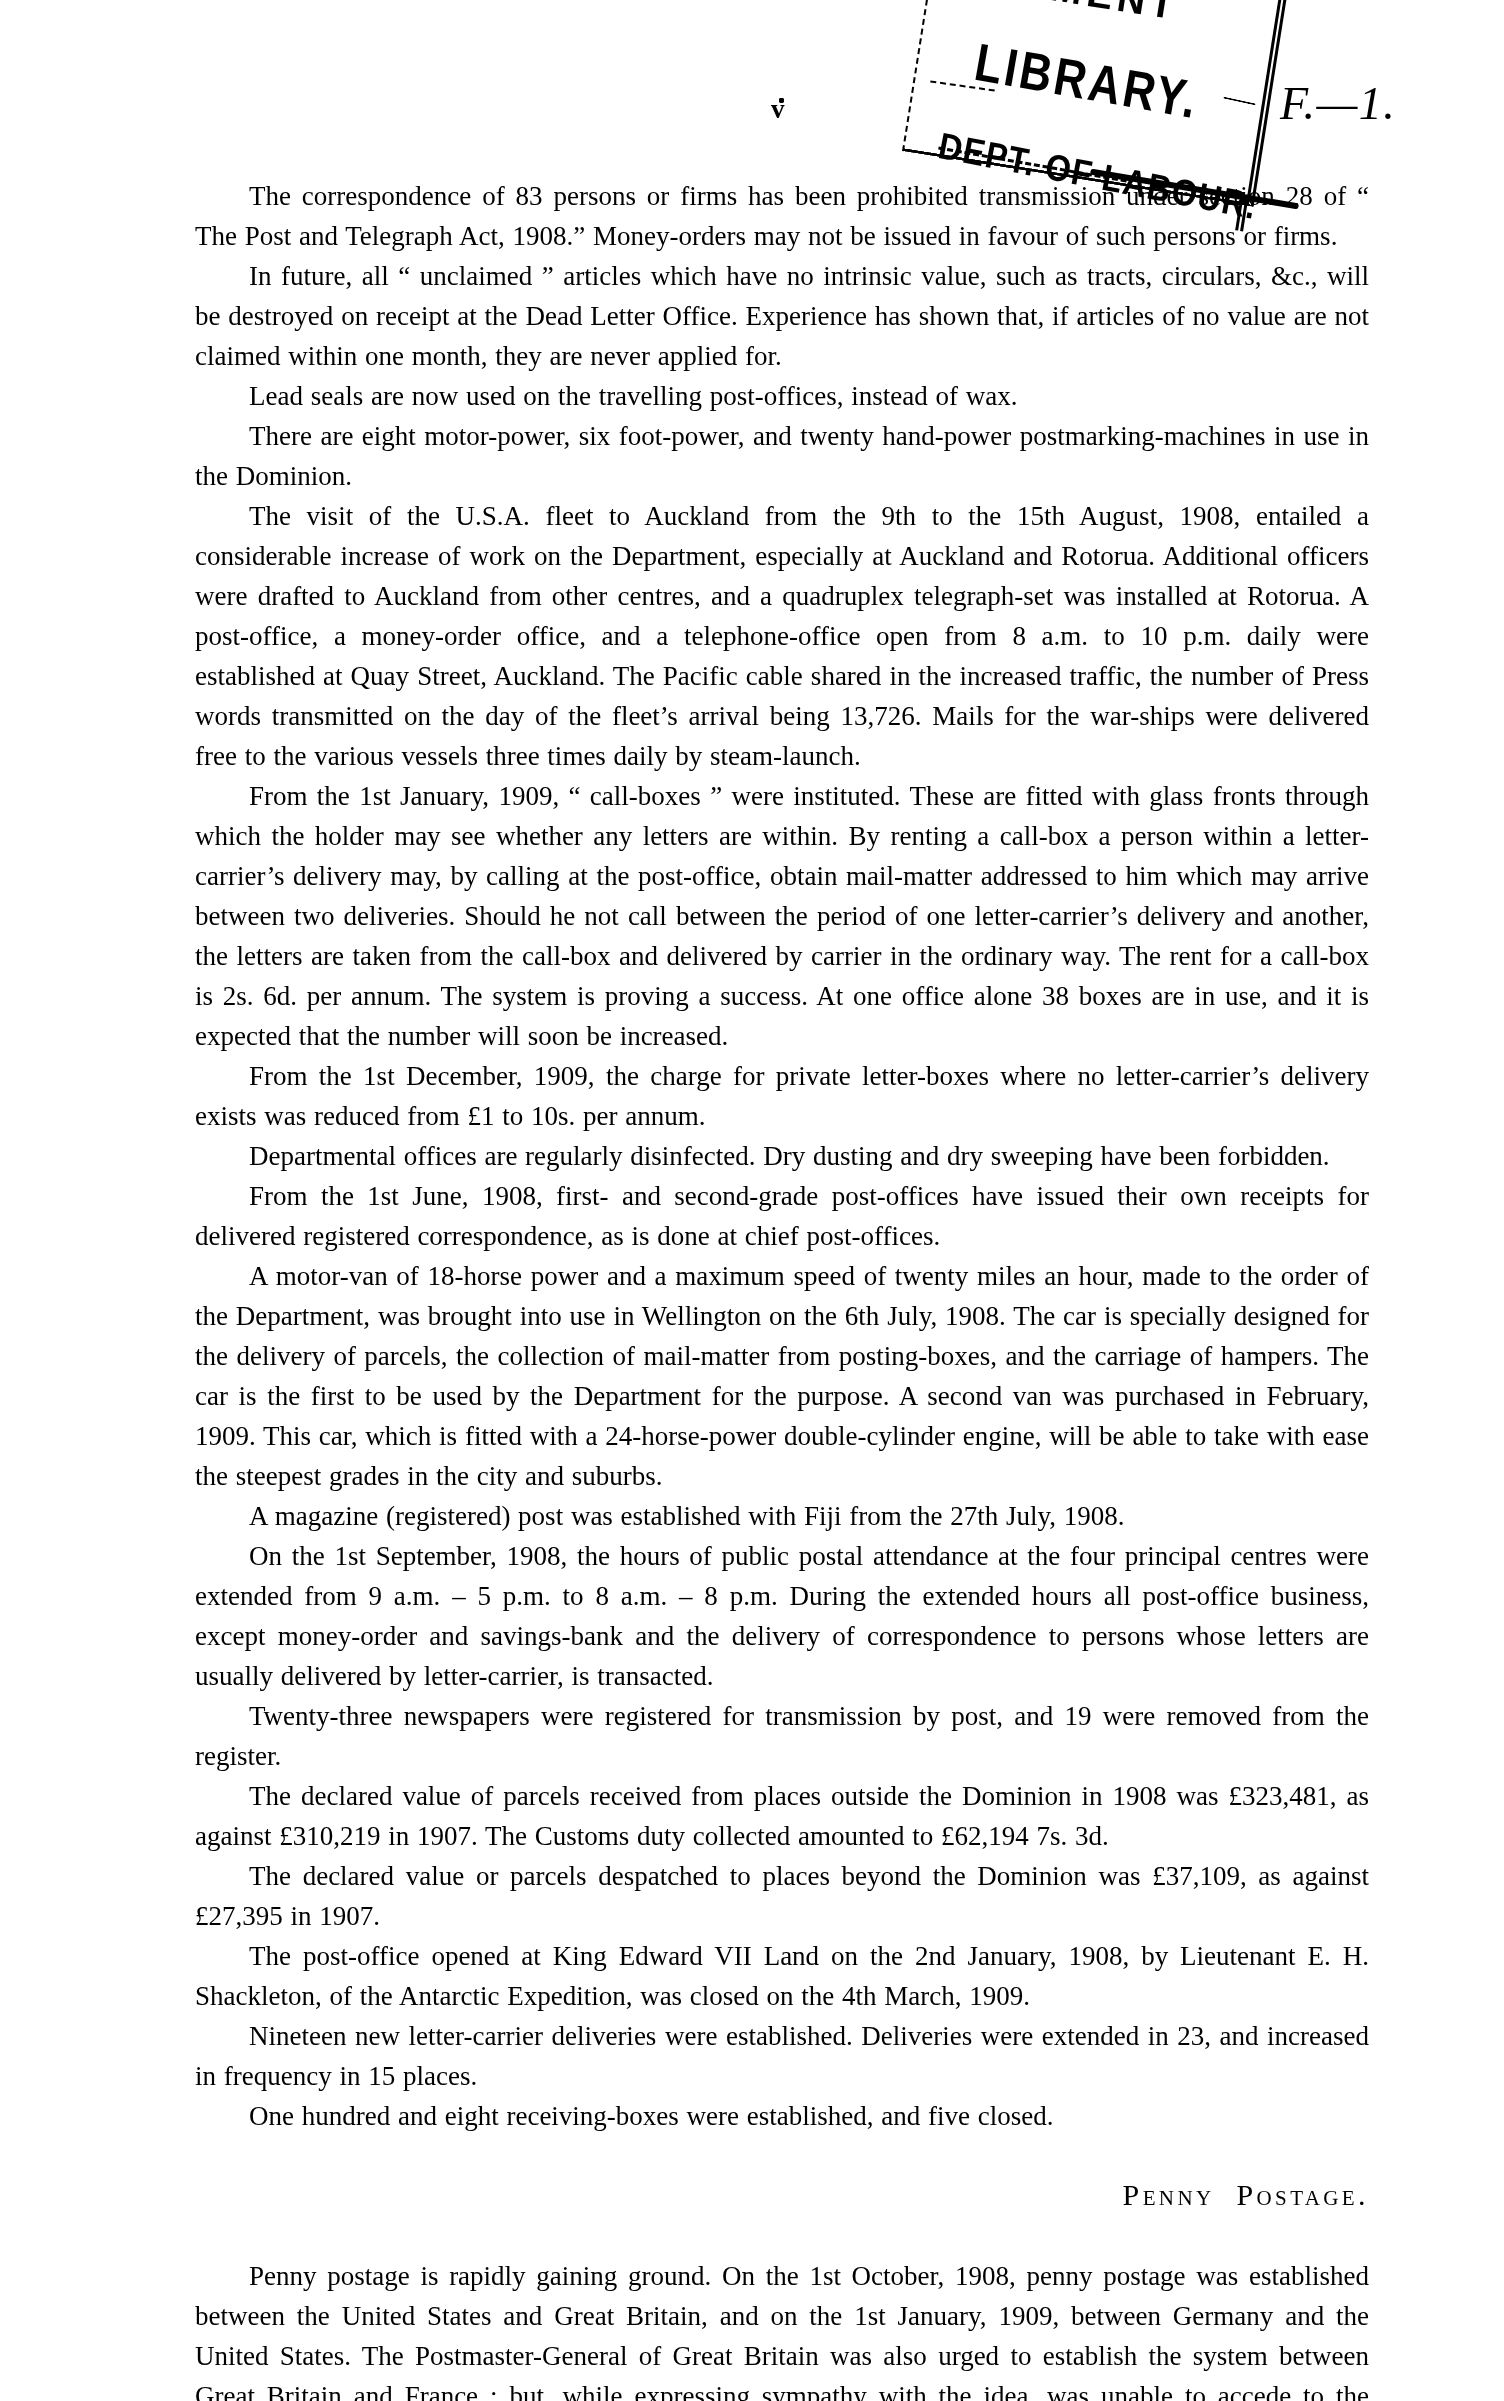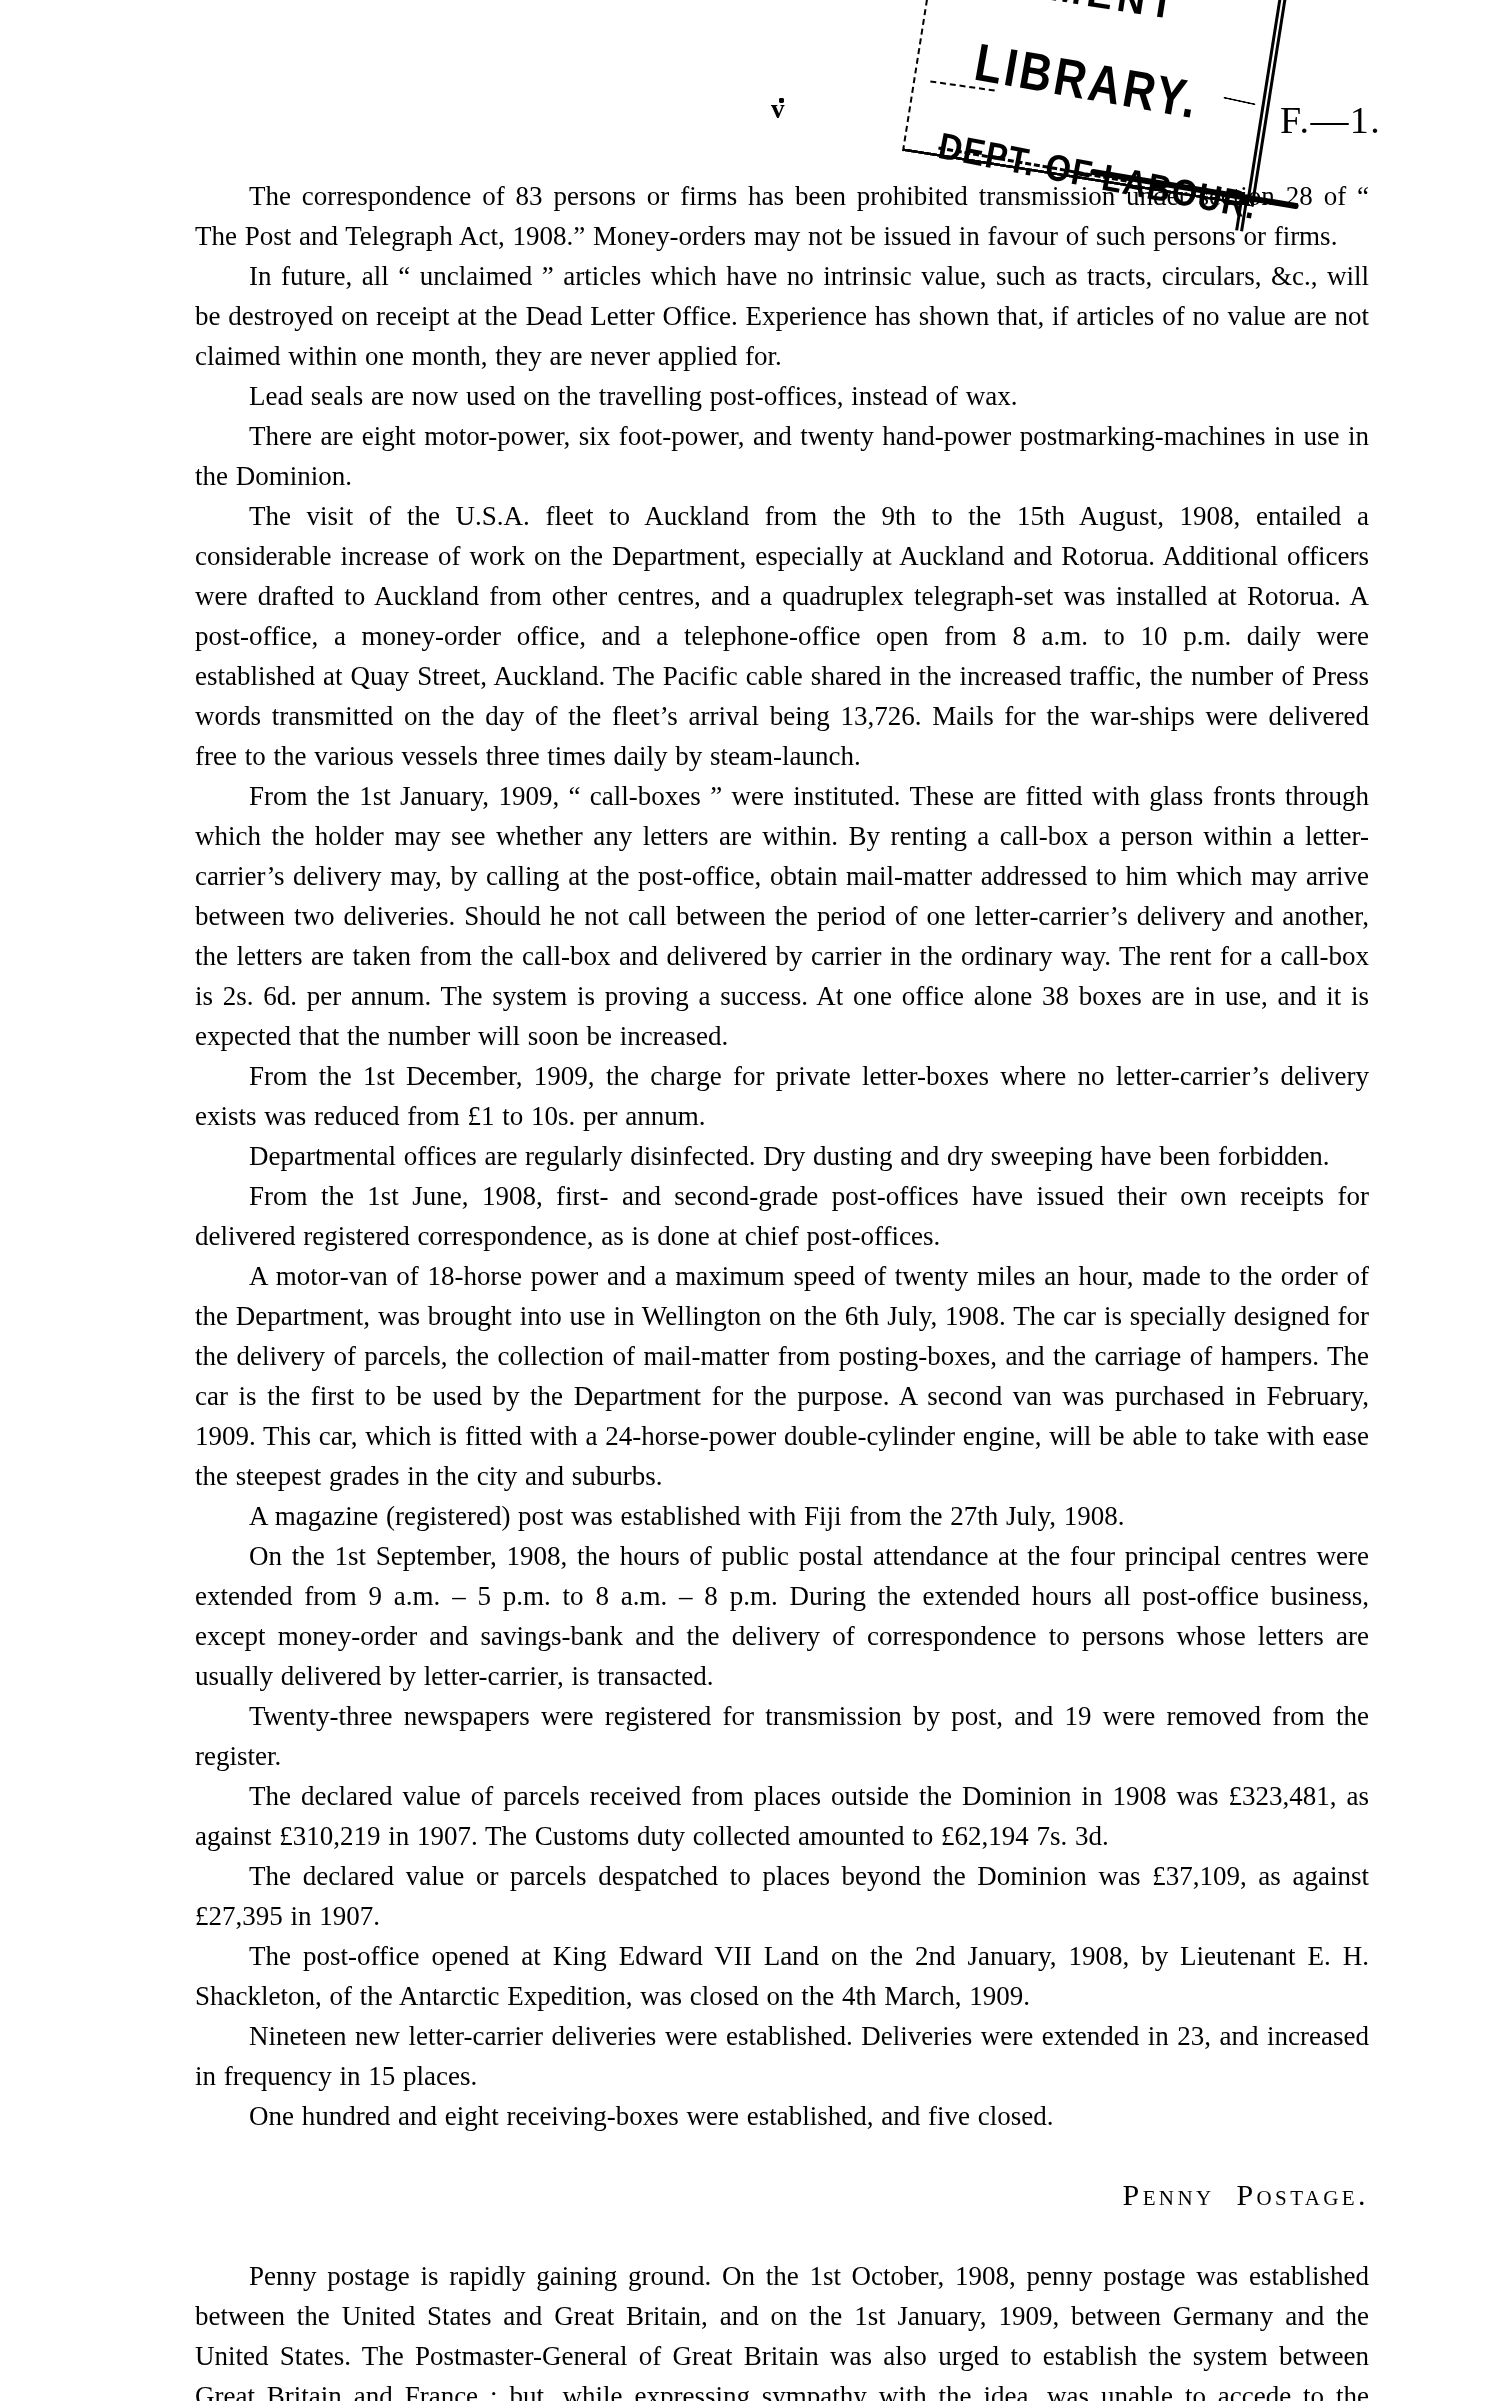--- a/index.html
+++ b/index.html
@@ -14,22 +14,22 @@
   
   .page-num{
     position:absolute;left:771px;top:94px;
     font-size:27px;font-weight:bold;letter-spacing:0.7px;
   }
   .ink-dot{
     position:absolute;left:779px;top:98px;width:5.4px;height:5.4px;
     background:#000;border-radius:1.4px;
   }
   .report-code{
-    position:absolute;left:1280px;top:98px;
-    font-size:38px;letter-spacing:1.4px;
+    position:absolute;left:1280px;top:77px;
+    font-size:46px;letter-spacing:1.4px;font-style:italic;
   }
   
   .stamp-box{
     position:absolute;left:902px;top:-150px;width:346px;height:298px;
     transform:rotate(9deg);transform-origin:left bottom;
     border-left:2px dashed #000;
     border-bottom:3.4px solid #000;
     border-right:8.8px double #000;
   }
   .stamp-line{

